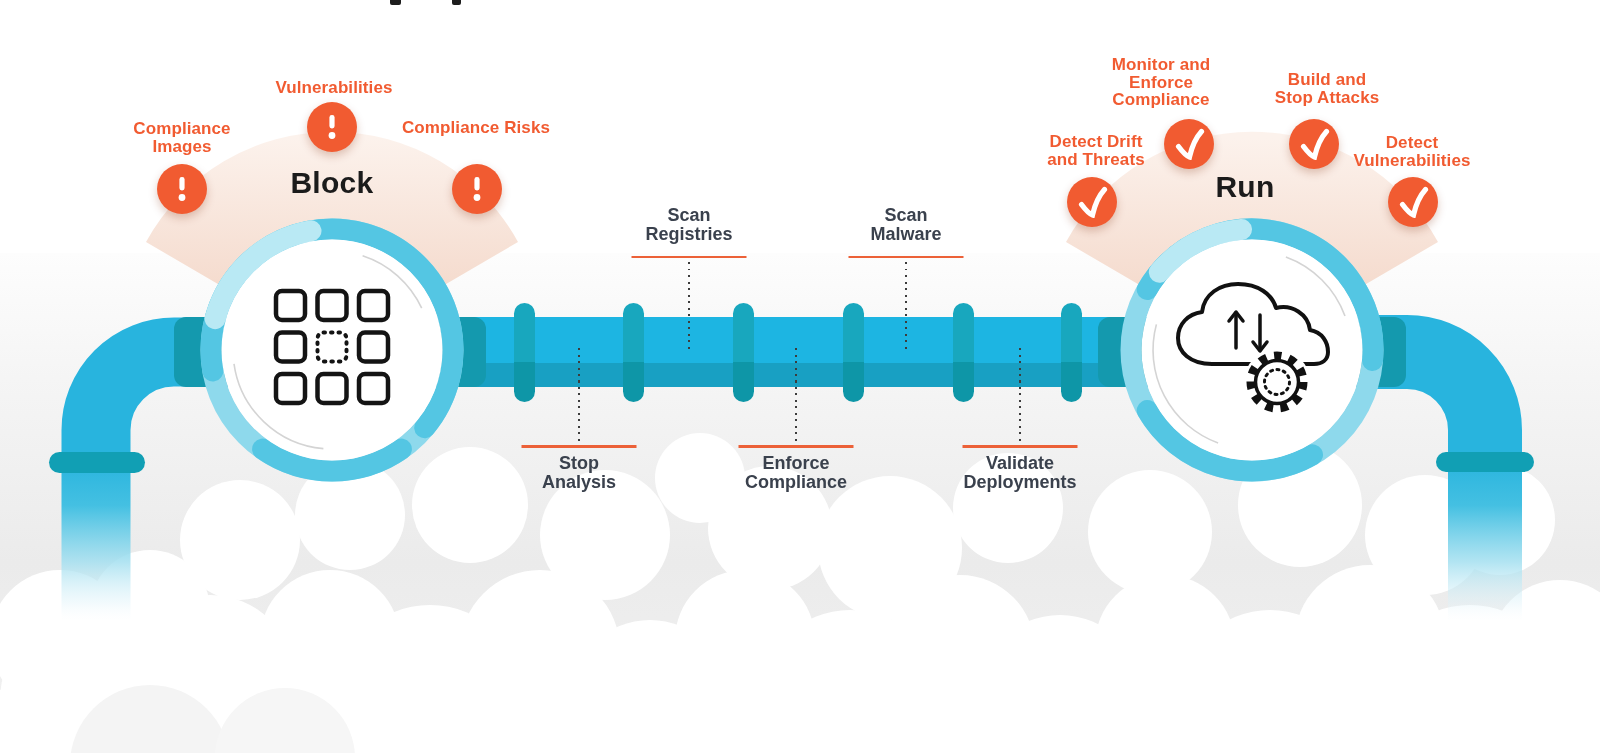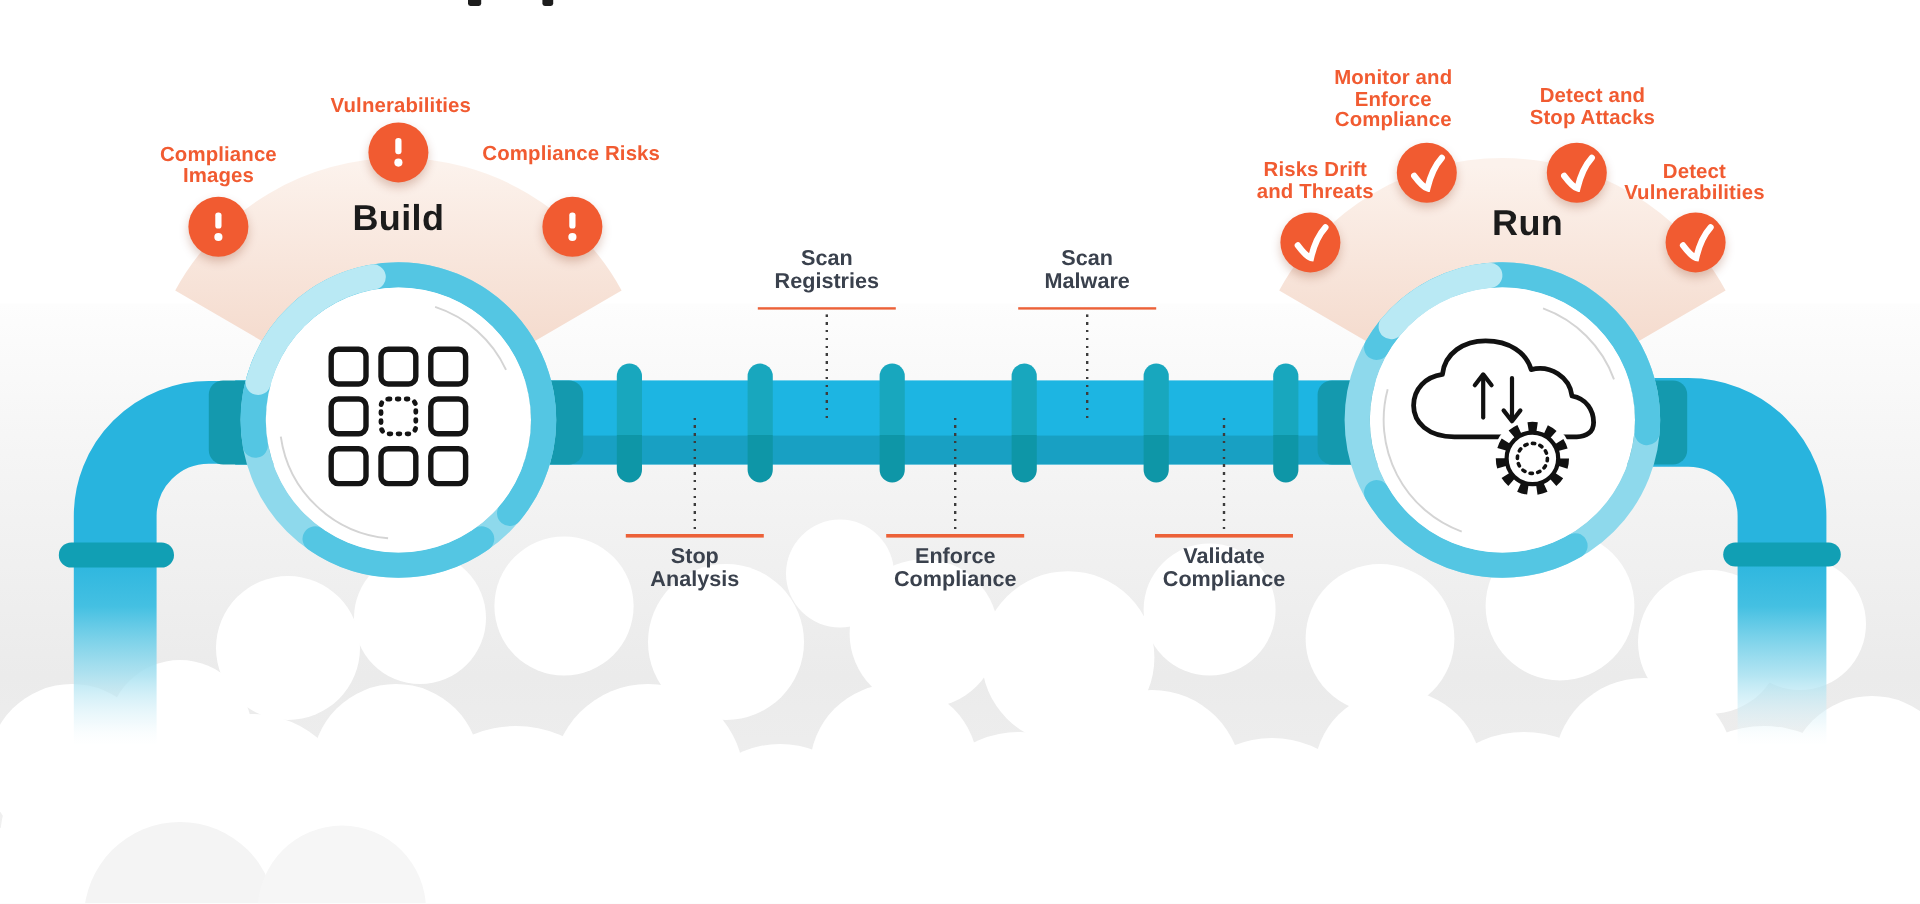--- a/index.html
+++ b/index.html
@@ -156,22 +156,22 @@
     </g>
   </svg>
 
   <div class="joint" style="left:513.5px"></div>
   <div class="joint" style="left:622.5px"></div>
   <div class="joint" style="left:732.5px"></div>
   <div class="joint" style="left:842.5px"></div>
   <div class="joint" style="left:952.5px"></div>
   <div class="joint" style="left:1060.5px"></div>
 
-  <div class="lbl stage-title" style="left:332px;top:166px">Build</div>
-  <div class="lbl stage-title" style="left:1273px;top:170px">Run</div>
+  <div class="lbl stage-title" style="left:332px;top:166px">Block</div>
+  <div class="lbl stage-title" style="left:1245px;top:170px">Run</div>
 
   <div class="lbl lbl-orange" style="left:182px;top:120px">Compliance
 Images</div>
   <div class="lbl lbl-orange" style="left:334px;top:79px">Vulnerabilities</div>
   <div class="lbl lbl-orange" style="left:476px;top:119px">Compliance Risks</div>
 
   <div class="badge" style="left:182px;top:189px">
     <svg width="30" height="30" viewBox="-15 -15 30 30">
         <rect x="-2.6" y="-12" width="5.2" height="13.5" rx="2.4" fill="#fff"></rect>
         <circle cy="8.5" r="3.4" fill="#fff"></circle>
@@ -183,26 +183,26 @@
         <circle cy="8.5" r="3.4" fill="#fff"></circle>
       </svg>
     </div>
   <div class="badge" style="left:477px;top:189px">
     <svg width="30" height="30" viewBox="-15 -15 30 30">
         <rect x="-2.6" y="-12" width="5.2" height="13.5" rx="2.4" fill="#fff"></rect>
         <circle cy="8.5" r="3.4" fill="#fff"></circle>
       </svg>
     </div>
 
-  <div class="lbl lbl-orange" style="left:1096px;top:133px">Risks Drift
+  <div class="lbl lbl-orange" style="left:1096px;top:133px">Detect Drift
 and Threats</div>
   <div class="lbl lbl-orange" style="left:1161px;top:56px">Monitor and
 Enforce
 Compliance</div>
-  <div class="lbl lbl-orange" style="left:1327px;top:71px">Detect and
+  <div class="lbl lbl-orange" style="left:1327px;top:71px">Build and
 Stop Attacks</div>
   <div class="lbl lbl-orange" style="left:1412px;top:134px">Detect
 Vulnerabilities</div>
 
   <div class="badge" style="left:1092px;top:202px">
     <svg width="32" height="32" viewBox="-16 -16 32 32">
         <path d="M -10.5,2.5 C -6,8.5 -2.5,12 0.5,13 C 3,2 7.5,-7 12.5,-12.5" fill="none" stroke="#fff" stroke-width="5.2" stroke-linecap="round"></path>
       </svg>
     </div>
   <div class="badge" style="left:1189px;top:144px">
@@ -237,18 +237,18 @@
 Analysis</div>
 
   <div class="leader" style="left:795px;top:348px;height:95px"></div>
   <div class="rule" style="left:796px;top:445px"></div>
   <div class="lbl lbl-step" style="left:796px;top:454px">Enforce
 Compliance</div>
 
   <div class="leader" style="left:1019px;top:348px;height:95px"></div>
   <div class="rule" style="left:1020px;top:445px"></div>
   <div class="lbl lbl-step" style="left:1020px;top:454px">Validate
-Compliance</div>
+Deployments</div>
 
   <div class="frag" style="left:390px;width:11px"></div>
   <div class="frag" style="left:452px;width:9px"></div>
 
 </div>
 
 </body></html>

